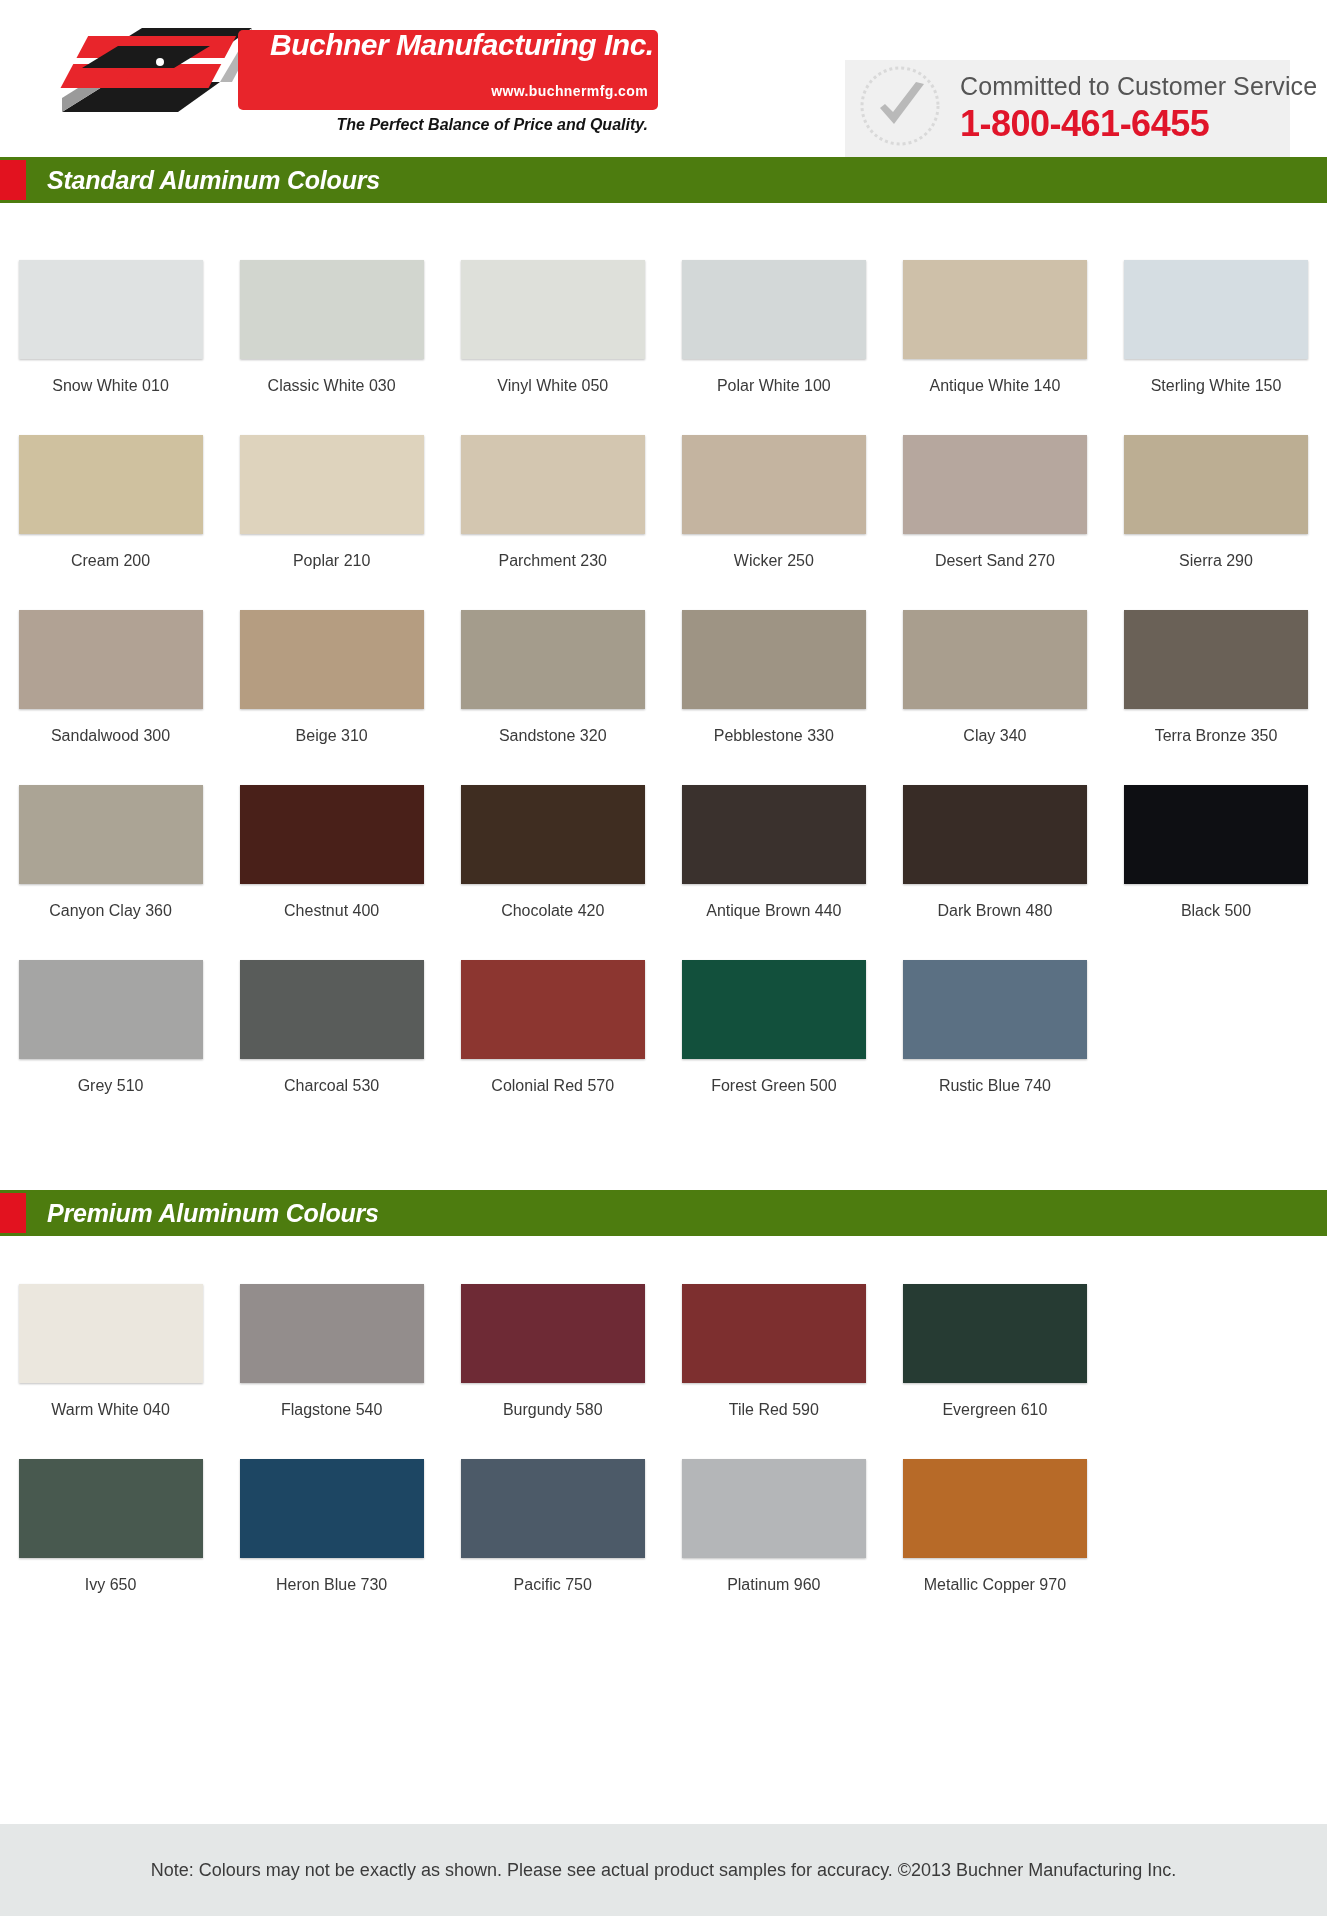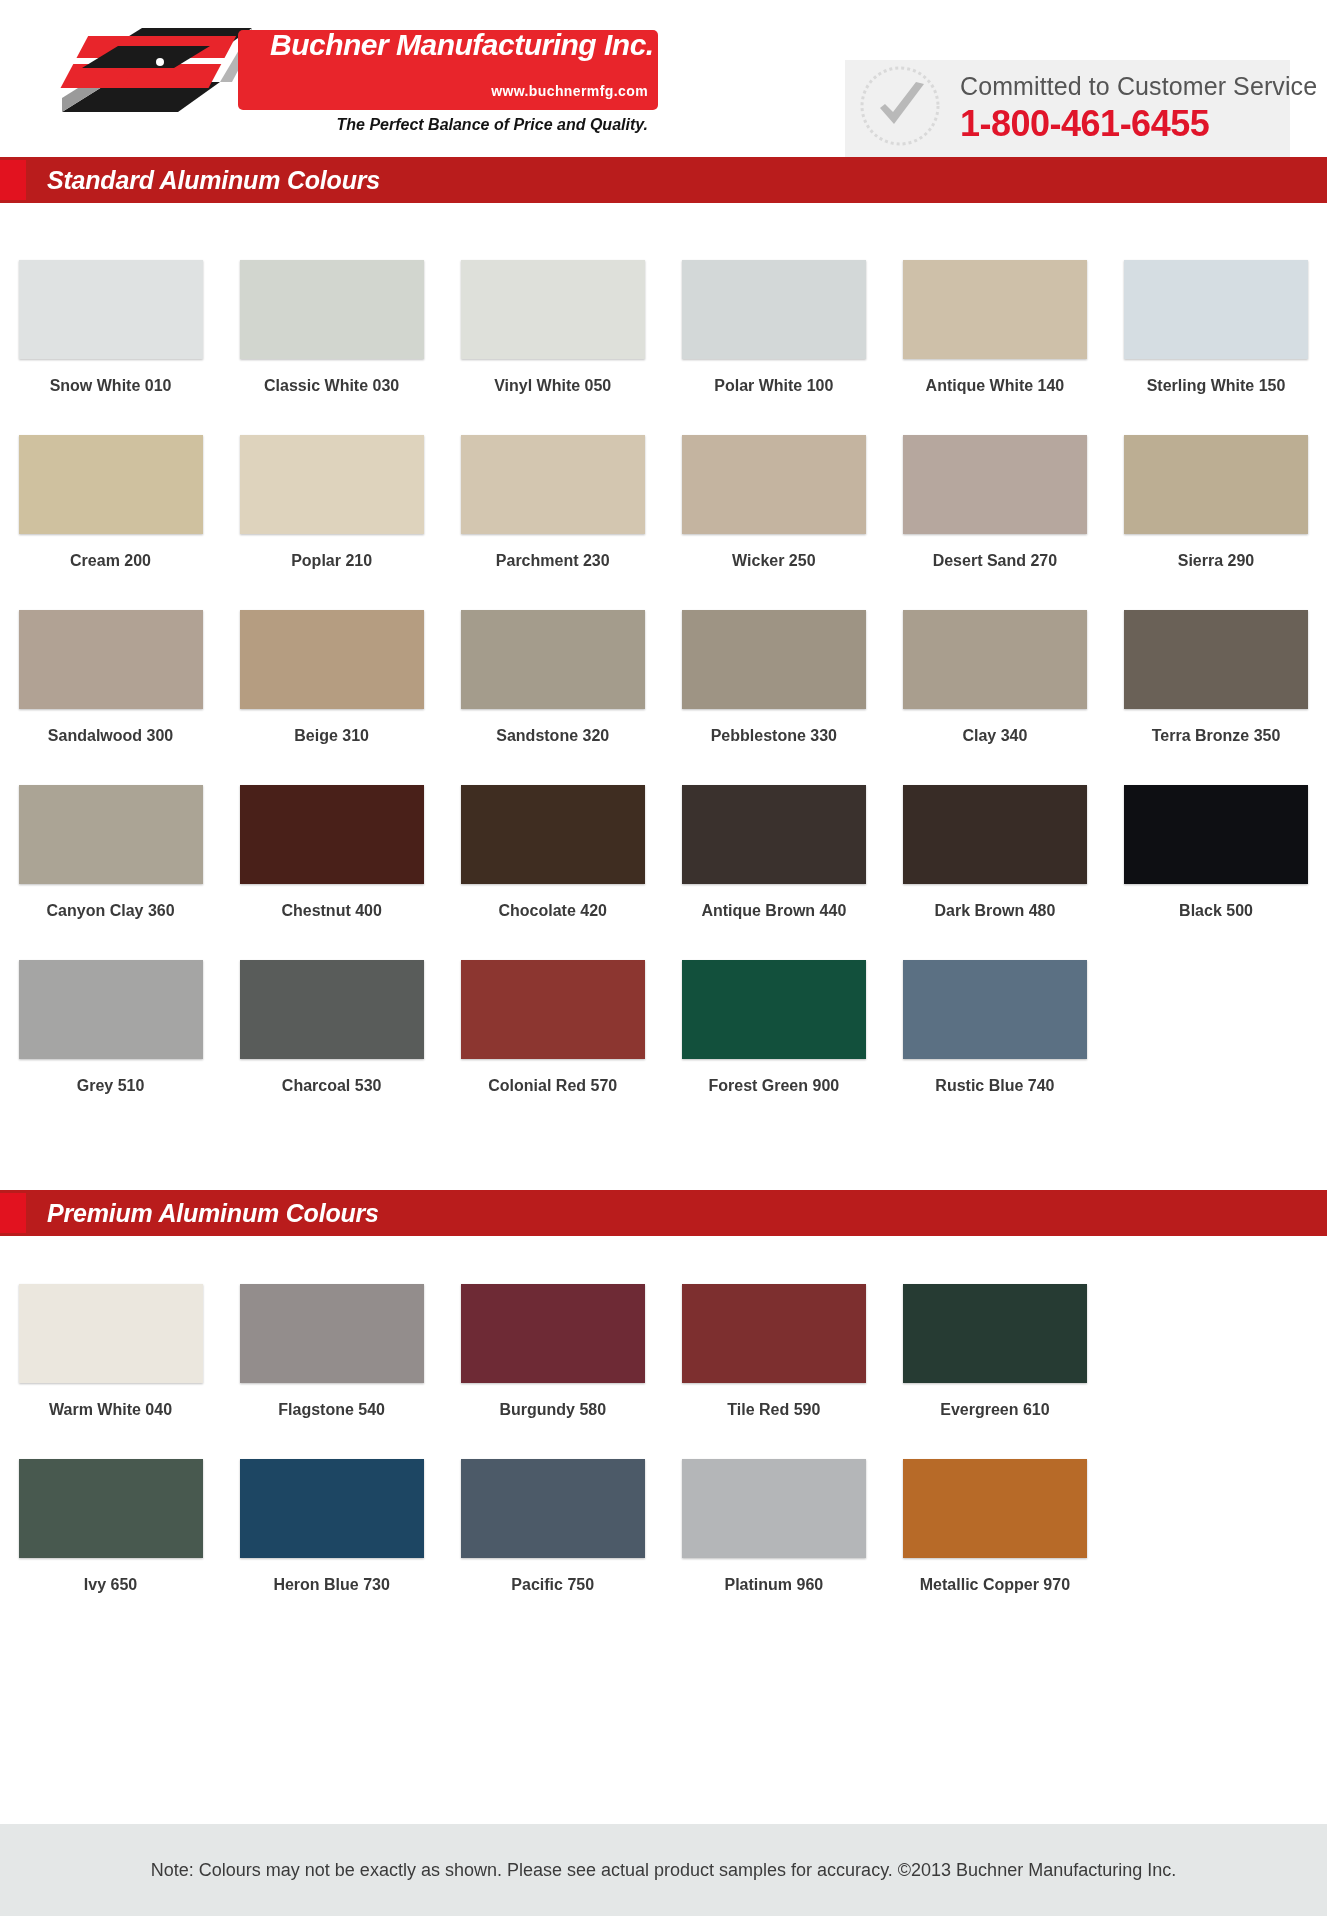--- a/index.html
+++ b/index.html
@@ -118,21 +118,21 @@
     letter-spacing: -0.5px;
     margin-top: 2px;
     white-space: nowrap;
   }
 
   
   .section-banner {
     position: relative;
     width: 100%;
     height: 46px;
-    background: #b91c1c;
+    background: #4d7c0f;
     box-sizing: border-box;
   }
   .section-banner .inner-edge {
     position: absolute;
     left: 0; top: 3px; bottom: 3px;
     width: 26px;
     background: #e2121f;
   }
   .section-banner-title {
     position: absolute;
@@ -146,21 +146,20 @@
     font-style: italic;
     letter-spacing: -0.2px;
     white-space: nowrap;
   }
 
   
   .grid {
     width: 1327px;
     padding: 0;
     box-sizing: border-box;
-    font-weight: bold;
   }
   .row {
     display: flex;
     width: 1327px;
   }
   .cell {
     width: 221.1px;
     box-sizing: border-box;
     padding: 0;
   }
@@ -379,21 +378,21 @@
     <div class="cell">
         <div class="swatch" style="background-color: rgb(89, 92, 90);"></div>
         <div class="caption">Charcoal 530</div>
       </div>
     <div class="cell">
         <div class="swatch" style="background-color: rgb(140, 54, 48);"></div>
         <div class="caption">Colonial Red 570</div>
       </div>
     <div class="cell">
         <div class="swatch" style="background-color: rgb(18, 80, 60);"></div>
-        <div class="caption">Forest Green 900</div>
+        <div class="caption">Forest Green 500</div>
       </div>
     <div class="cell">
         <div class="swatch" style="background-color: rgb(91, 112, 131);"></div>
         <div class="caption">Rustic Blue 740</div>
       </div>
     <div class="cell empty">
         <div class="swatch"></div>
         <div class="caption"></div>
       </div>
   </div>

